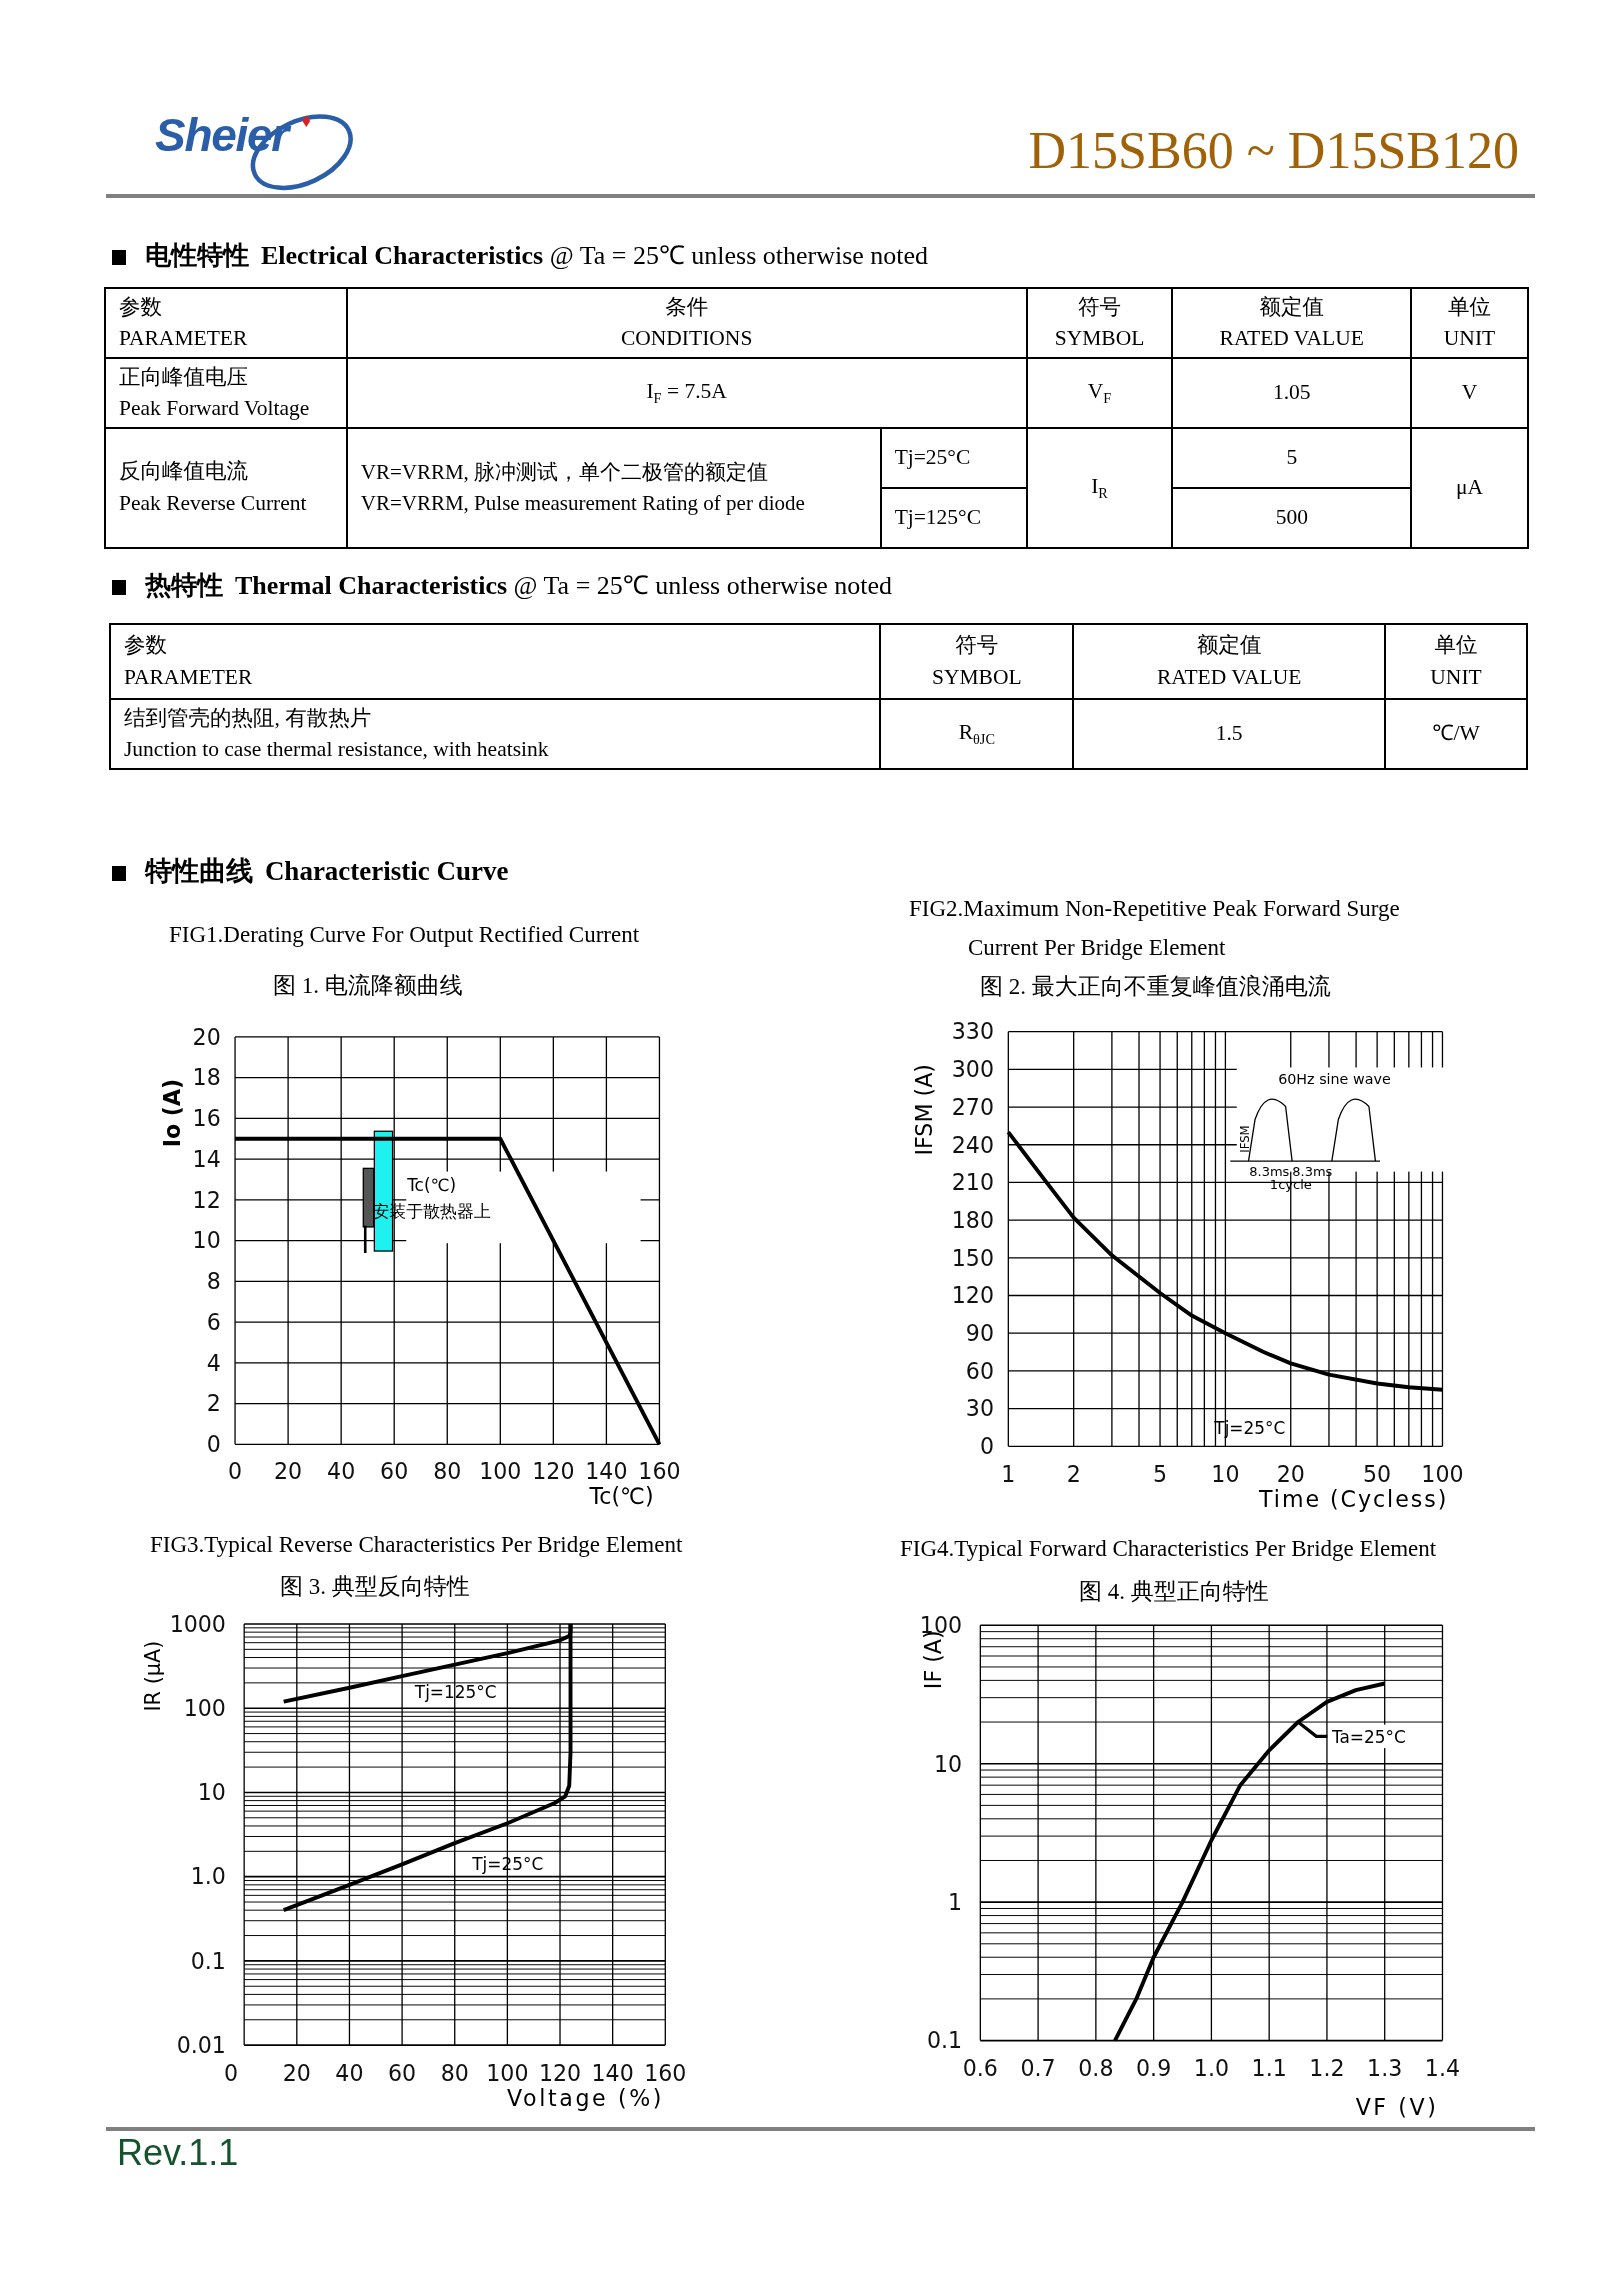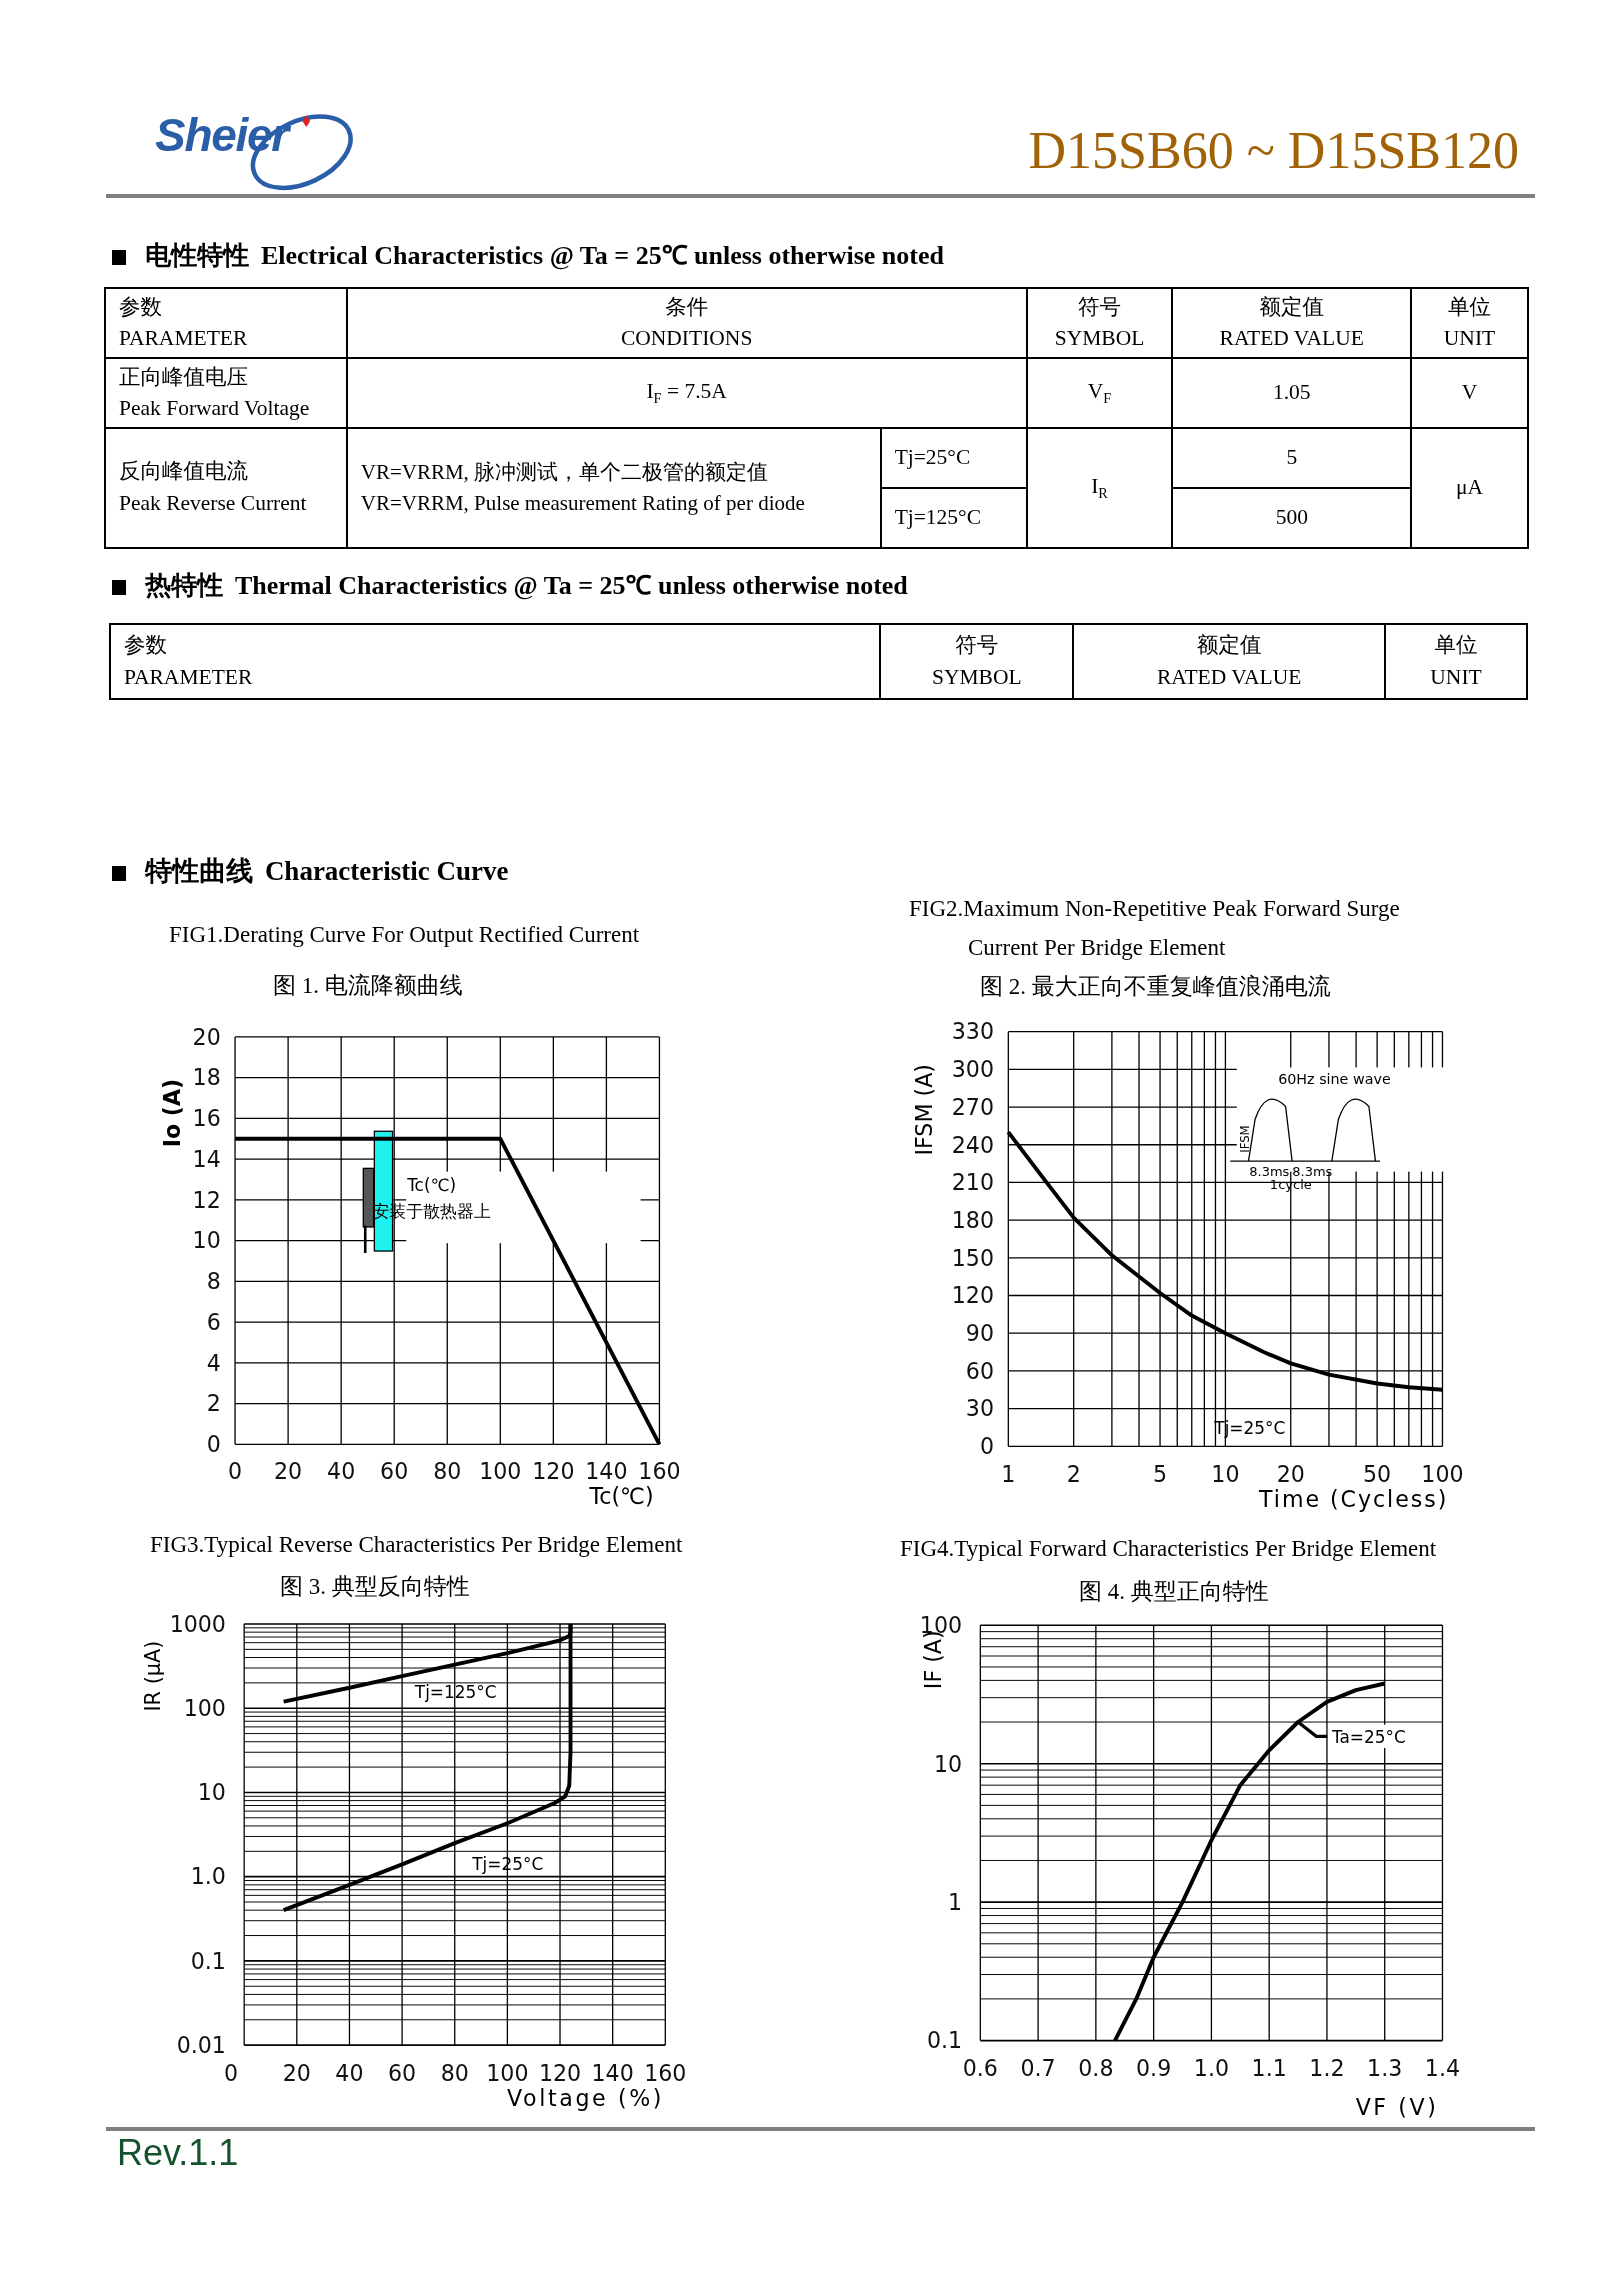--- a/index.html
+++ b/index.html
@@ -11,21 +11,21 @@
   #logo .word { position:absolute; left:0; top:1.3px; font-family:"Liberation Sans", sans-serif;
     font-style:italic; font-weight:bold; font-size:46px; color:#2a5ea8; letter-spacing:-1.3px; }
   #part-title { right:98px; top:121px; font-family:Liberation Serif, serif; font-size:52px;
     color:#a16207; white-space:nowrap; }
   .rule { position:absolute; left:106px; width:1429px; height:3.9px; background:#808080; }
   
   .sec { position:absolute; font-size:26px; white-space:nowrap; }
   .sec .sq { display:inline-block; width:14.3px; height:15.6px; background:#000; margin-right:3.9px; vertical-align:-1.3px; }
   .sec .cn { font-weight:bold;margin-left:15px; }
   .sec .en { font-weight:bold; margin-left:11.7px; }
-  .sec .cond { font-weight:bold;margin-top:8px; }
+  .sec .cond { font-weight:normal;margin-top:8px; }
   
   table.spec { position:absolute; border-collapse:collapse; font-size:21.5px; }
   table.spec td { border:2px solid #000; padding:2.6px 13px; vertical-align:middle; line-height:1.45; }
   table.spec td.c { text-align:center; }
   table.spec tr:first-child td { border-top-width:2.6px; }
   sub { font-size:14.3px; }
   
   .figcap { position:absolute; font-size:23px; white-space:nowrap; }
   svg text { font-family:"DejaVu Sans", sans-serif; }
   #rev { left:117px; top:2132px; font-family:Liberation Sans, sans-serif; font-size:36px; color:#14532d; }
@@ -134,20 +134,29 @@
           <div>SYMBOL</div>
         </td>
     <td class="c">
           <div>额定值</div>
           <div>RATED VALUE</div>
         </td>
     <td class="c">
           <div>单位</div>
           <div>UNIT</div>
         </td>
+  </tr>
+  <tr style="height:61px">
+    <td>
+          <div>结到管壳的热阻, 有散热片</div>
+          <div>Junction to case thermal resistance, with heatsink</div>
+        </td>
+    <td class="c"><span>R</span><sub>θJC</sub></td>
+    <td class="c">1.5</td>
+    <td class="c">℃/W</td>
   </tr>
 </tbody>
   </table>
 
 <div class="sec" style="left:112px;top:853px;font-size:27px">
   <span class="sq"></span><span class="cn">特性曲线</span><span class="en">Characteristic Curve</span>
 </div>
 
 <div class="figcap" style="left:169px;top:922px">FIG1.Derating Curve For Output Rectified Current</div>
 <div class="figcap" style="left:273px;top:970px">图 1.      电流降额曲线</div>

